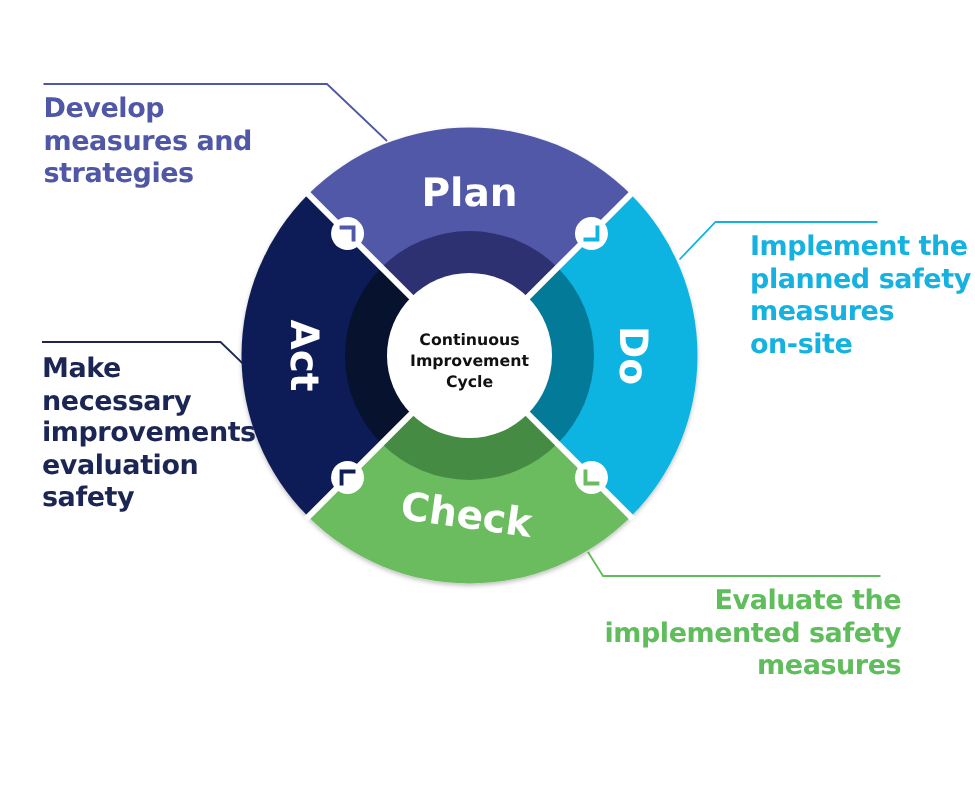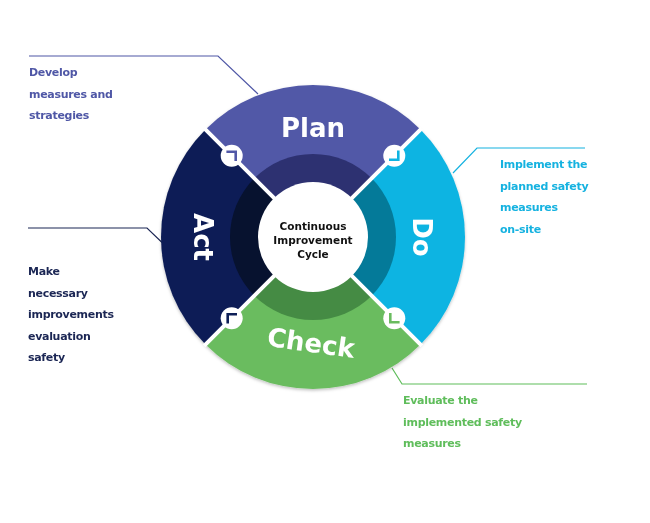--- a/index.html
+++ b/index.html
@@ -1,25 +1,25 @@
 <!DOCTYPE html>
 <html><head>
   <meta charset="utf-8">
   <style>
     html, body { margin: 0; padding: 0; background: #ffffff; }
     body { width: 650px; height: 523px; position: relative; overflow: hidden;
            font-family: "Liberation Sans", sans-serif; }
     #diagram { position: absolute; left: 0; top: 0; }
     .desc { position: absolute; font-family: "DejaVu Sans", sans-serif; font-weight: bold;
-            font-size: 11px; line-height: 21.5px; letter-spacing: -0.3px; margin: 0; }
+            font-size: 18px; line-height: 21.5px; letter-spacing: -0.3px; margin: 0; }
     .desc span { display: block; white-space: nowrap; }
     #desc-plan  { left: 29px;  top: 62px;  color: #4f57a6; }
     #desc-do    { left: 480px; top: 154px; color: #15b2e0; margin-left: 20px; }
-    #desc-act   { left: 28px;  top: 235px; color: #1b2654; margin-top: 26px; }
-    #desc-check { left: 403px; top: 390px; color: #5fbd5b; }
+    #desc-act   { left: 28px;  top: 235px; color: #1b2654; }
+    #desc-check { left: 403px; top: 390px; color: #5fbd5b; text-align: right; }
     .phase-label { font-family: "DejaVu Sans", sans-serif; font-weight: bold; font-size: 26px; fill: #ffffff; }
     .center-label { font-family: "DejaVu Sans", sans-serif; font-weight: bold; font-size: 10.5px; fill: #111111; }
   </style>
 </head>
 <body>
 
 <svg id="diagram" width="650" height="523" viewBox="0 0 650 523">
   <defs>
     <filter id="shadow" x="-10%" y="-10%" width="120%" height="120%">
       <feDropShadow dx="0" dy="1.5" stdDeviation="1.5" flood-color="#000000" flood-opacity="0.25"></feDropShadow>

